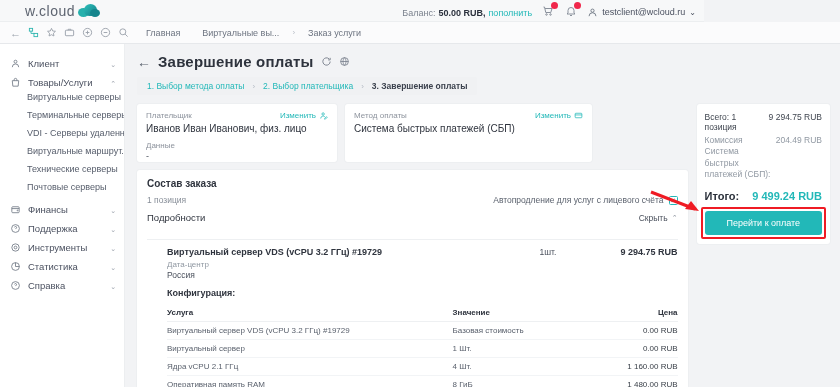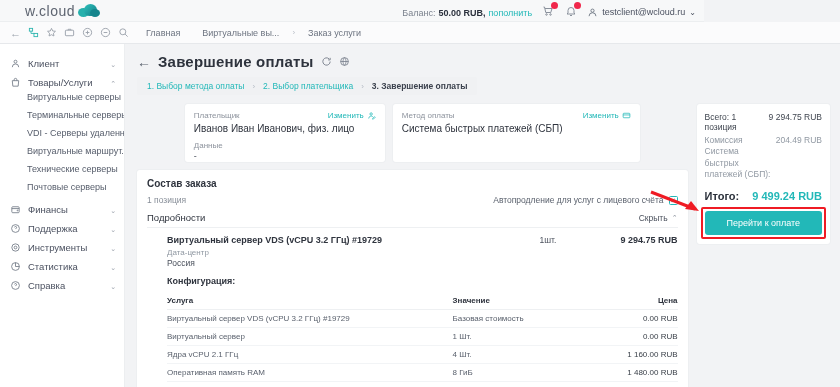--- a/index.html
+++ b/index.html
@@ -89,39 +89,39 @@
     padding:4px 10px; gap:8px; font-size:8.5px;
   }
   .step { color:#22b8b8; white-space:nowrap; }
   .step.current { color:#3b414d; font-weight:bold; }
   .step-sep { color:#b5bbc4; font-size:8px; }
 
   .content { padding:9px 10px 0 12px; display:flex; gap:9px; align-items:flex-start; }
   .left-col { width:557px; }
   .right-col { width:135px; }
 
-  .cards-row { display:flex; gap:8px;justify-content:center; }
+  .cards-row { display:flex; gap:8px; }
   .card { background:#fff; border-radius:3px; box-shadow:0 0 0 1px #edeff1; padding:7px 9px; }
   .card.payer { width:200px; height:58px; }
   .card.method { width:247px; height:58px; }
   .card-head { display:flex; align-items:flex-start; justify-content:space-between; }
   .card-label { font-size:8px; color:#8d939d; }
   .edit-link { display:flex; align-items:center; gap:3px; font-size:8px; color:#22b8b8; }
   .edit-link svg { width:9px; height:9px; }
   .card-value { font-size:10px; color:#2f343e; margin-top:3px; }
   .card-sub-label { font-size:8px; color:#8d939d; margin-top:7px; }
   .card-sub-value { font-size:9px; color:#4a505c; margin-top:1px; }
 
   .order-card { background:#fff; border-radius:3px; box-shadow:0 0 0 1px #edeff1; margin-top:8px; padding:8px 10px 0 10px; }
   .order-title { font-size:10px; font-weight:bold; color:#2f343e; }
   .order-meta { display:flex; align-items:center; justify-content:space-between; margin-top:6px; }
   .order-count { font-size:8.5px; color:#878e98; }
   .autorenew { display:flex; align-items:center; gap:5px; font-size:8.5px; color:#5a6插; color:#5a616d; }
   .chk { width:9px; height:9px; border:1px solid #22b8b8; border-radius:1.5px; display:flex; align-items:center; justify-content:center; color:#22b8b8; font-size:7px; line-height:1; }
-  .details-row { display:flex; align-items:center; justify-content:space-between; margin-top:7px; padding-bottom:4px; border-bottom:1px solid #eef0f2; }
+  .details-row { display:flex; align-items:center; justify-content:space-between; margin-top:7px; padding-bottom:16px; border-bottom:1px solid #eef0f2; }
   .details-label { font-size:9.5px; color:#2f343e; }
   .hide-toggle { display:flex; align-items:center; gap:4px; font-size:8.5px; color:#4a505c; }
   .hide-toggle .cv { font-size:7px; color:#8a919c; }
 
   .item-block { padding:7px 0 0 20px; }
   .item-top { display:flex; align-items:flex-start; }
   .item-name { flex:1; font-size:9px; font-weight:bold; color:#2f343e; }
   .item-qty { width:60px; text-align:left; font-size:8.5px; color:#4a505c; }
   .item-price { width:78px; text-align:right; font-size:9px; font-weight:bold; color:#2f343e; }
   .item-dc-label { font-size:8px; color:#9098a2; margin-top:3px; }

